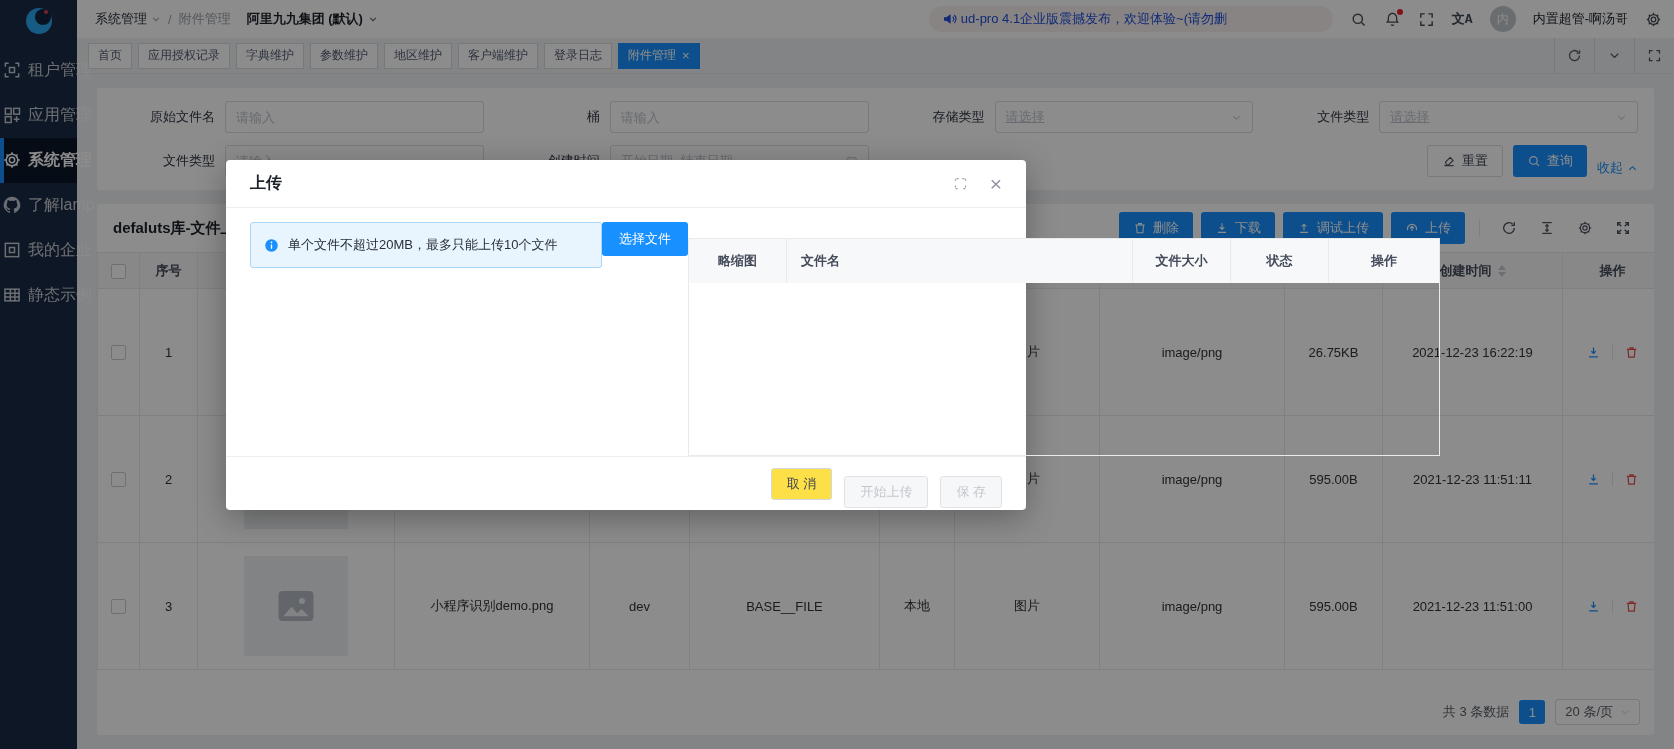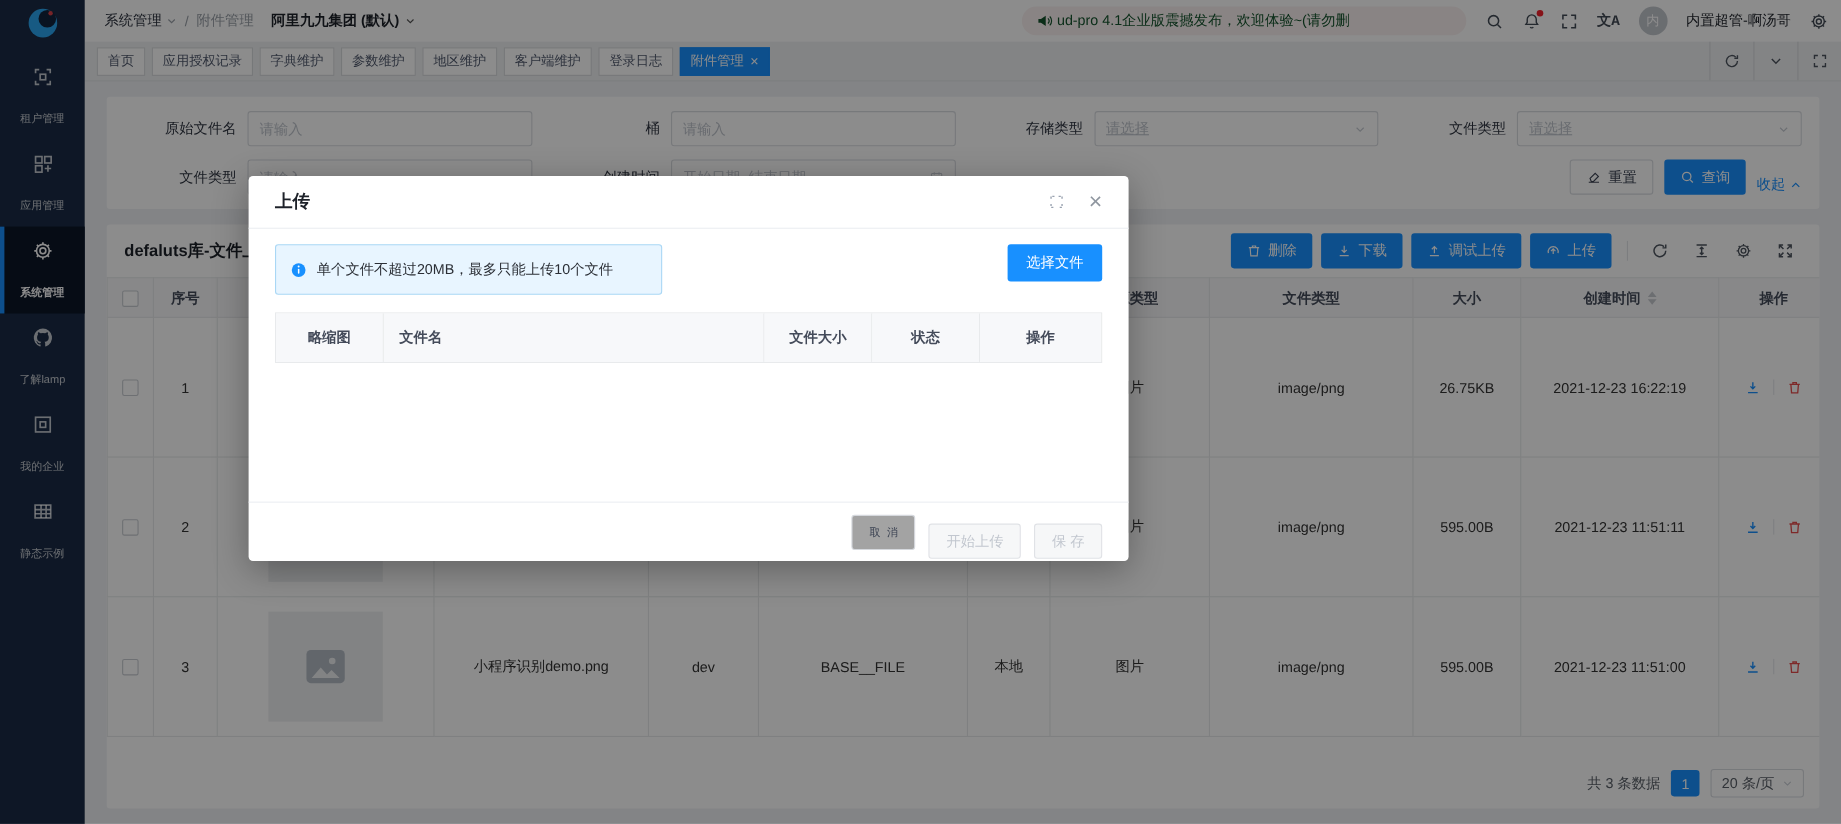--- a/index.html
+++ b/index.html
@@ -3,36 +3,36 @@
 <meta charset="utf-8">
 <style>
 * { box-sizing:border-box; margin:0; padding:0; }
 html,body { background:#fff; }
 body { font-family:"Liberation Sans","DejaVu Sans",sans-serif; }
 .app { position:relative; width:1674px; height:749px; overflow:hidden; background:#eef0f4; }
 
 
 .sidebar { position:absolute; left:0; top:0; width:77px; height:100%; background:#1a2b45; z-index:1; display:flex; flex-direction:column; align-items:center; }
 .logo { margin:6px 0 12px; cursor:pointer; }
-.side-item { position:relative; width:100%; padding:11px 2px 12px; display:flex; flex-direction:column; align-items:center; gap:20px; color:rgba(255,255,255,0.74); font-size:10px; cursor:pointer; }
+.side-item { position:relative; width:100%; padding:11px 2px 12px; display:flex; flex-direction:row; align-items:center; gap:6px; color:rgba(255,255,255,0.74); font-size:16px; cursor:pointer; }
 .side-item .icn { height:22px; display:flex; align-items:center; justify-content:center; }
 .side-item.active { background:#0b1627; color:#fff; font-weight:bold; }
 .side-item.active::before { content:""; position:absolute; left:0; top:0; bottom:0; width:4px; background:#1890ff; }
 .side-label { white-space:nowrap; }
 
 
 .main { position:absolute; left:77px; top:0; right:0; bottom:0; display:flex; flex-direction:column; }
 .topbar { height:38px; background:#fff; display:flex; align-items:center; padding:0 12px 0 18px; flex:none; }
 .breadcrumb { display:flex; align-items:center; gap:7px; font-size:13px; color:#2e3440; }
 .crumb { display:flex; align-items:center; gap:4px; cursor:pointer; }
 .crumb-current { color:#9aa0a8; }
 .crumb-sep { color:#9aa0a8; }
 .tenant { display:flex; align-items:center; gap:5px; margin-left:16px; font-size:13px; font-weight:bold; color:#1d2129; cursor:pointer; }
 .topbar-right { margin-left:auto; display:flex; align-items:center; gap:17px; }
-.announce { width:404px; height:26px; border-radius:13px; background:#faf1f0; color:#14532d; display:flex; align-items:center; gap:8px; padding:0 13px; font-size:13px; overflow:hidden; white-space:nowrap; cursor:pointer; }
+.announce { width:404px; height:26px; border-radius:13px; background:#faf1f0; color:#1d4ed8; display:flex; align-items:center; gap:8px; padding:0 13px; font-size:13px; overflow:hidden; white-space:nowrap; cursor:pointer; }
 .announce .txt { margin-left:-5px; }
 .tb-ic { color:#434b56; display:flex; align-items:center; cursor:pointer; position:relative; }
 .bell-dot::after { content:""; position:absolute; top:-2px; right:-2px; width:6px; height:6px; border-radius:50%; background:#f5222d; }
 .trans { font-size:13px; font-weight:bold; color:#434b56;font-family:Liberation Mono, monospace; }
 .avatar { width:26px; height:26px; border-radius:50%; background:#c2c6cc; color:#fff; font-size:12px; display:flex; align-items:center; justify-content:center; cursor:pointer; }
 .uname { font-size:13px; color:#1d2129; cursor:pointer; }
 
 
 .tabbar { height:36px; background:#eef0f2; border-bottom:1px solid #e3e5e9; display:flex; align-items:center; padding-left:11px; gap:6px; flex:none; }
 .tab { height:26px; padding:0 9px; background:#fff; border:1px solid #d8dadd; font-size:12px; color:#515a6e; display:flex; align-items:center; gap:6px; cursor:pointer; white-space:nowrap; }
@@ -83,30 +83,30 @@
 .page-size .chev { color:#c5cad2; display:flex; }
 
 
 .overlay { position:absolute; inset:0; background:rgba(0,0,0,0.45); z-index:50; }
 .modal { position:absolute; left:226px; top:160px; width:800px; height:350px; background:#fff; border-radius:4px; box-shadow:0 8px 32px rgba(0,0,0,0.3); z-index:60; display:flex; flex-direction:column; }
 .m-header { height:48px; flex:none; padding:0 24px; border-bottom:1px solid #eceef2; display:flex; align-items:center; }
 .m-title { font-size:16px; font-weight:bold; color:#1d2129; }
 .m-hicons { margin-left:auto; display:flex; align-items:center; gap:22px; color:#98a1af; }
 .m-hic { cursor:pointer; display:flex; align-items:center; }
 .m-close::before { content:"\00D7"; font-size:21px; line-height:1; color:#8f969f; }
-.m-body { flex:1; min-height:0; padding:14px 24px 0; display:flex; flex-direction:column; }
+.m-body { flex:1; min-height:0; padding:14px 24px 0; display:flex; }
 .alert-row { display:flex; justify-content:space-between; align-items:flex-start; flex:none; }
 .alert { width:352px; height:46px; background:#e8f5ff; border:1px solid #a9d7f5; border-radius:3px; display:flex; align-items:center; gap:9px; padding:0 13px; font-size:13px; color:#2b2f36; }
 .btn-choose { height:34px; padding:0 17px; background:#1890ff; color:#fff; border:none; border-radius:3px; font-size:13px; cursor:pointer; font-family:Liberation Sans, sans-serif; }
 .m-thead { margin-top:16px; display:flex; border:1px solid #e8eaec; flex:none; }
 .m-th { height:44px; background:#f7f8fa; border-right:1px solid #e8eaec; display:flex; align-items:center; justify-content:center; font-size:13px; font-weight:bold; color:#444b5a; flex:none; }
 .m-th:last-child { border-right:none; }
 .m-th.w1{width:98px;} .m-th.w2{width:346px; justify-content:flex-start; padding-left:14px;} .m-th.w3{width:98px;} .m-th.w4{width:98px;} .m-th.w5{width:110px;}
 .m-footer { height:54px; flex:none; border-top:1px solid #eceef2; display:flex; align-items:center; justify-content:flex-end; gap:12px; padding:0 24px; }
-.btn-default { height:32px; padding:0 15px; background:#a3a3a3; border:1px solid #d5d8dd; border-radius:3px; color:#3c4353; font-size:10px; cursor:pointer; font-family:Liberation Mono, monospace; }
+.btn-default { height:32px; padding:0 15px; background:#fde047; border:1px solid #d5d8dd; border-radius:3px; color:#3c4353; font-size:13px; cursor:pointer; font-family:Liberation Sans, sans-serif; }
 .btn-disabled { height:32px; padding:0 15px; background:#f6f7f8; border:1px solid #e0e2e6; border-radius:3px; color:#c2c7cf; font-size:13px; cursor:not-allowed; font-family:inherit;margin-top:16px; }
 svg { display:block; }
 </style>
 </head>
 <body>
 
 <div class="app">
 
   <aside class="sidebar">
     <div class="logo">

